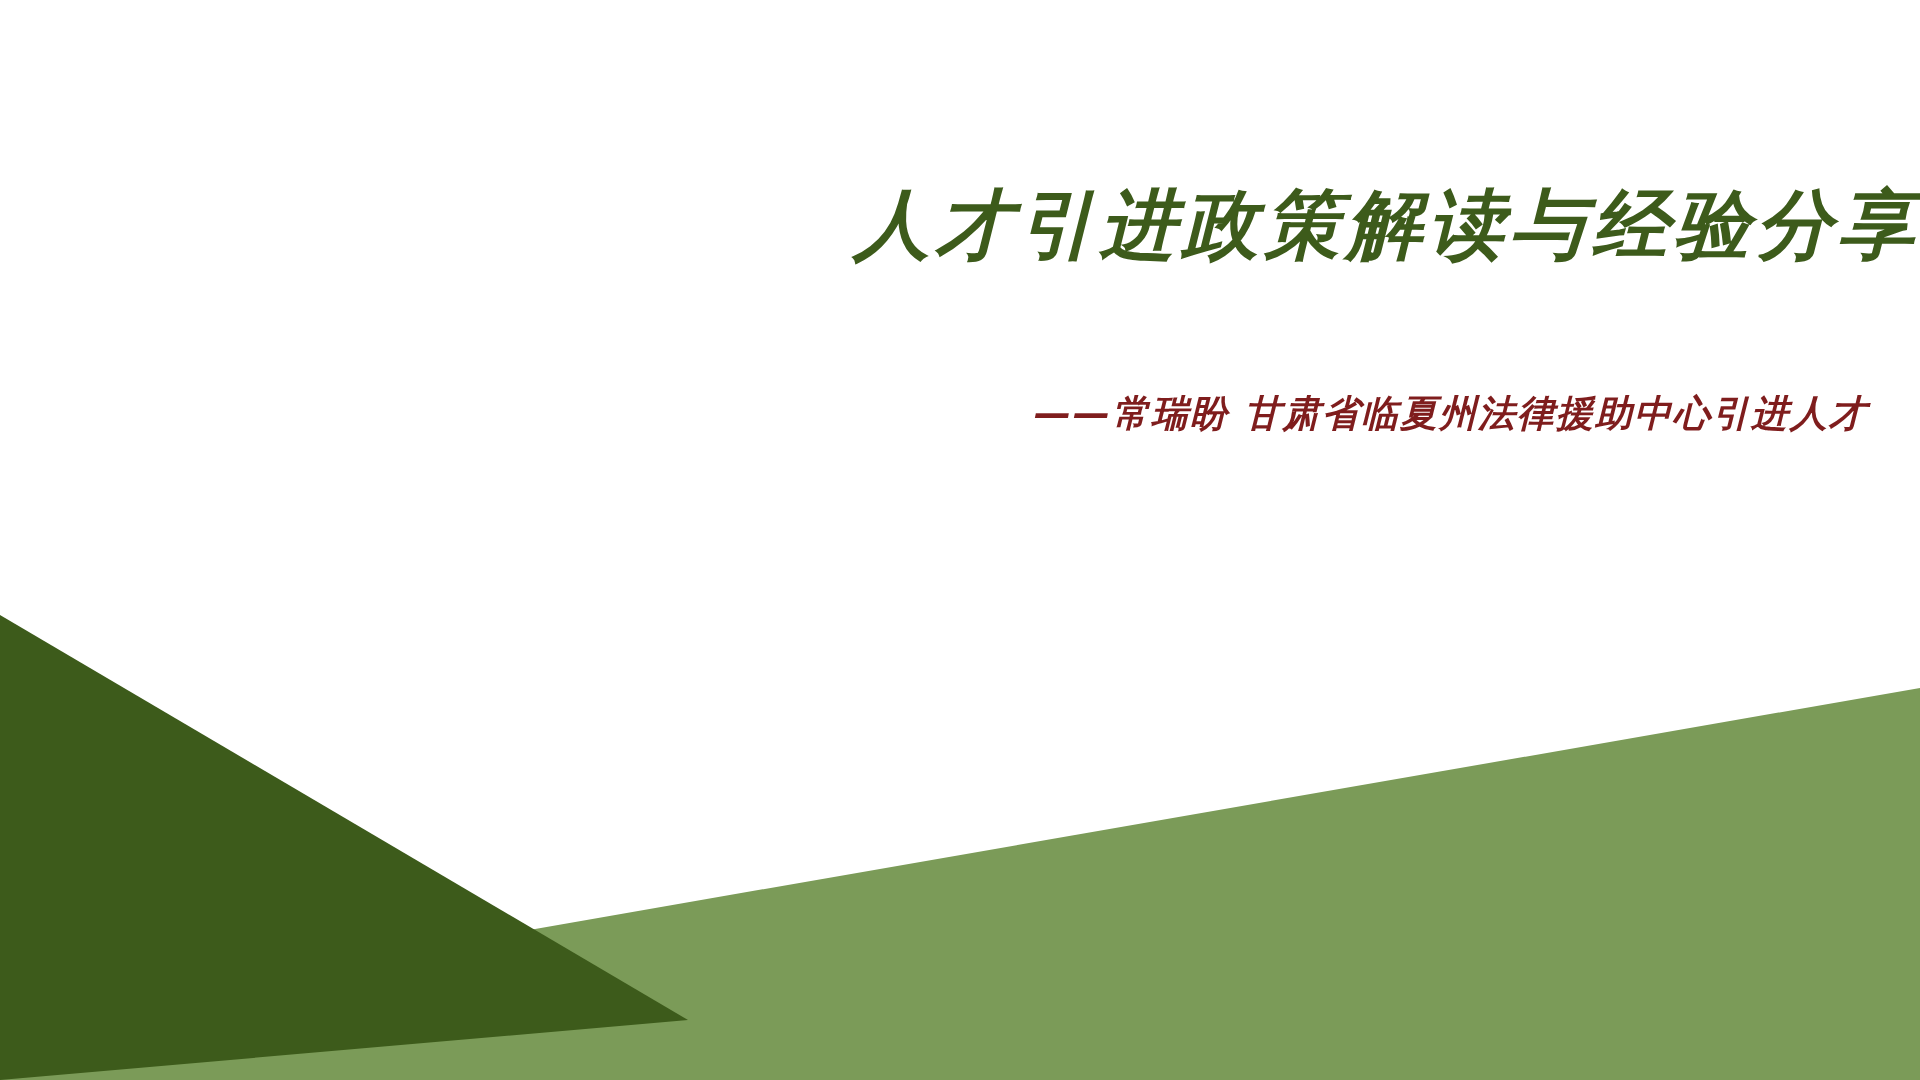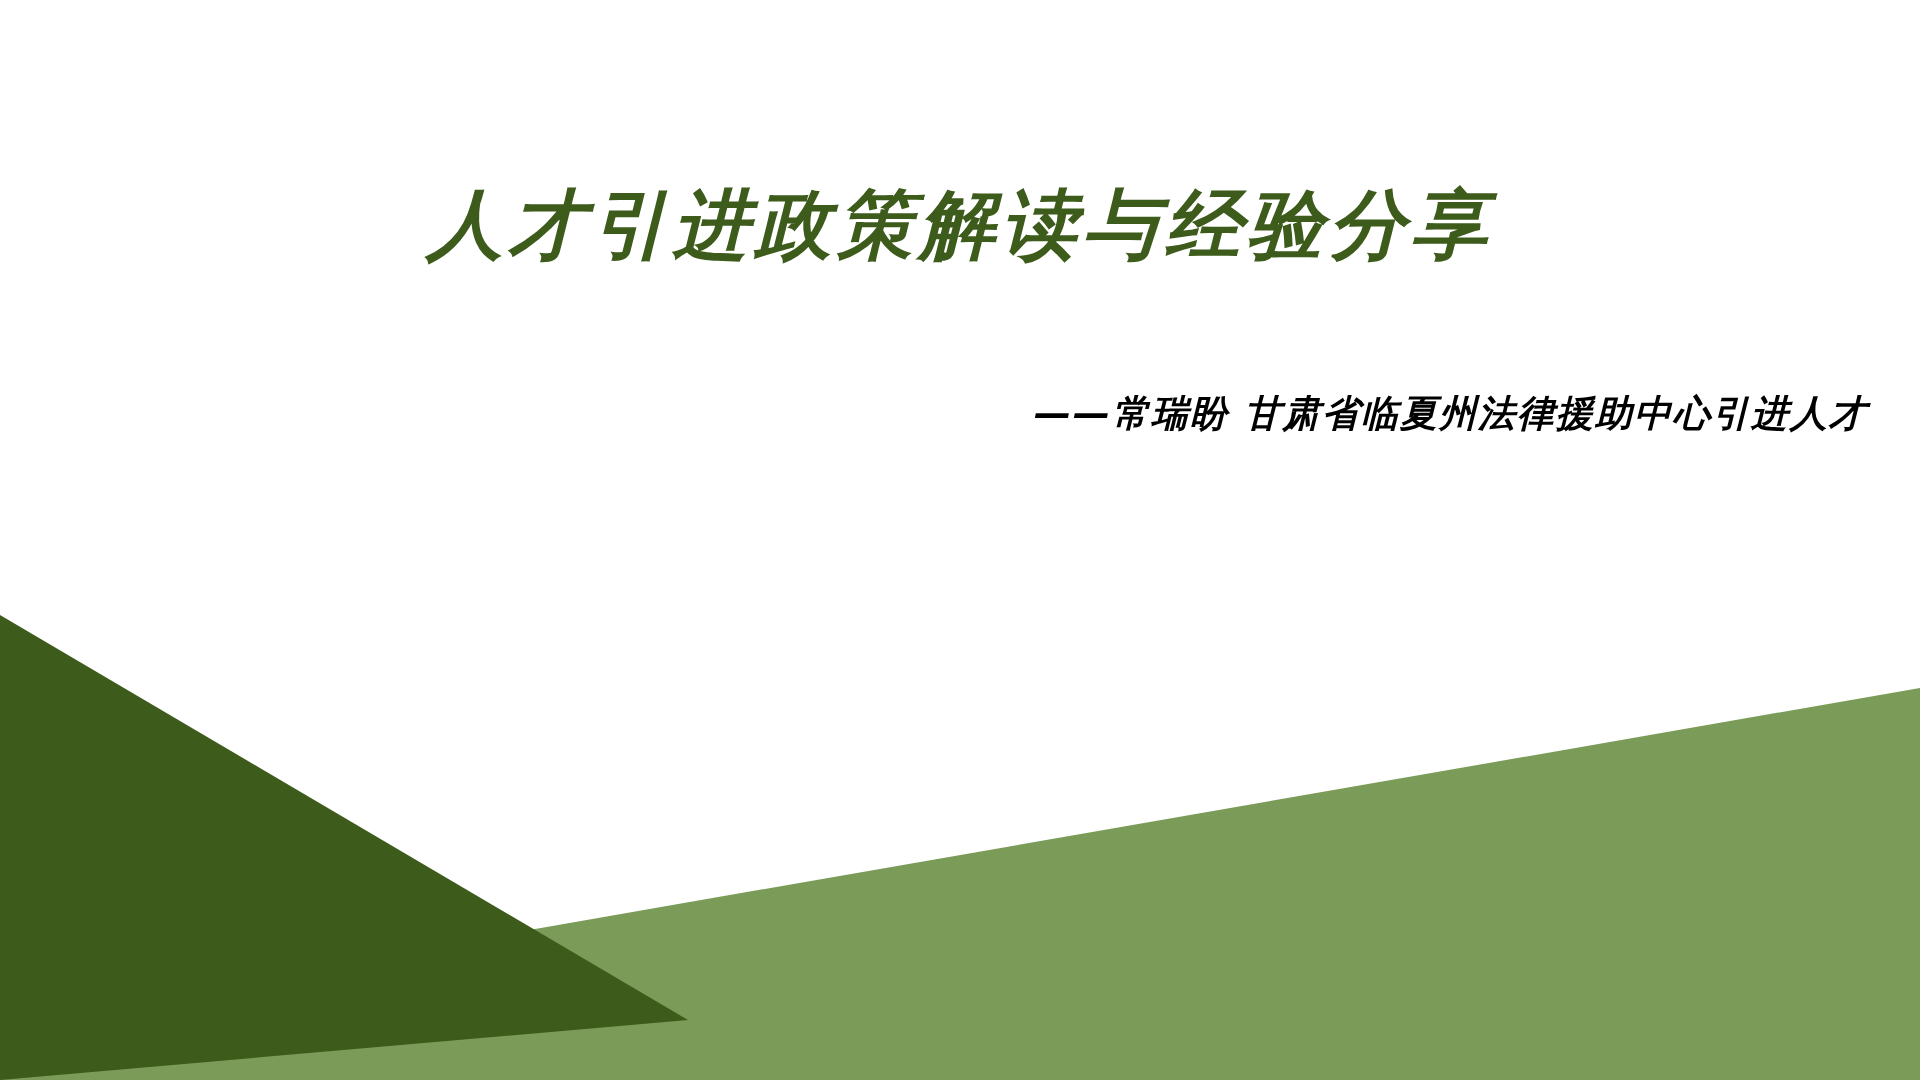--- a/index.html
+++ b/index.html
@@ -34,40 +34,40 @@
     width: 1920px;
     height: 1080px;
     z-index: 2;
   }
   
   .slide-title {
     position: absolute;
     left: 0;
     top: 185px;
     width: 1920px;
-    text-align: center;
+    text-align: right;
     font-size: 76px;
     line-height: 1.05;
     font-weight: bold;
     letter-spacing: 6px;
     color: #3d5b1b;
     font-family: "DejaVu Sans", "Liberation Sans", sans-serif;
     font-style: italic;
     white-space: nowrap;
   }
   
   .slide-subtitle {
     position: absolute;
     right: 52px;
     top: 392px;
     font-size: 37px;
     line-height: 1.2;
     font-weight: bold;
     letter-spacing: 2px;
-    color: #000000;
+    color: #7f1d1d;
     font-family: "DejaVu Sans", "Liberation Sans", sans-serif;
     font-style: italic;
     white-space: nowrap;
     text-align: left;
   }
   
   .bullet-list {
     position: absolute;
     left: 478px;
     top: 492px;

